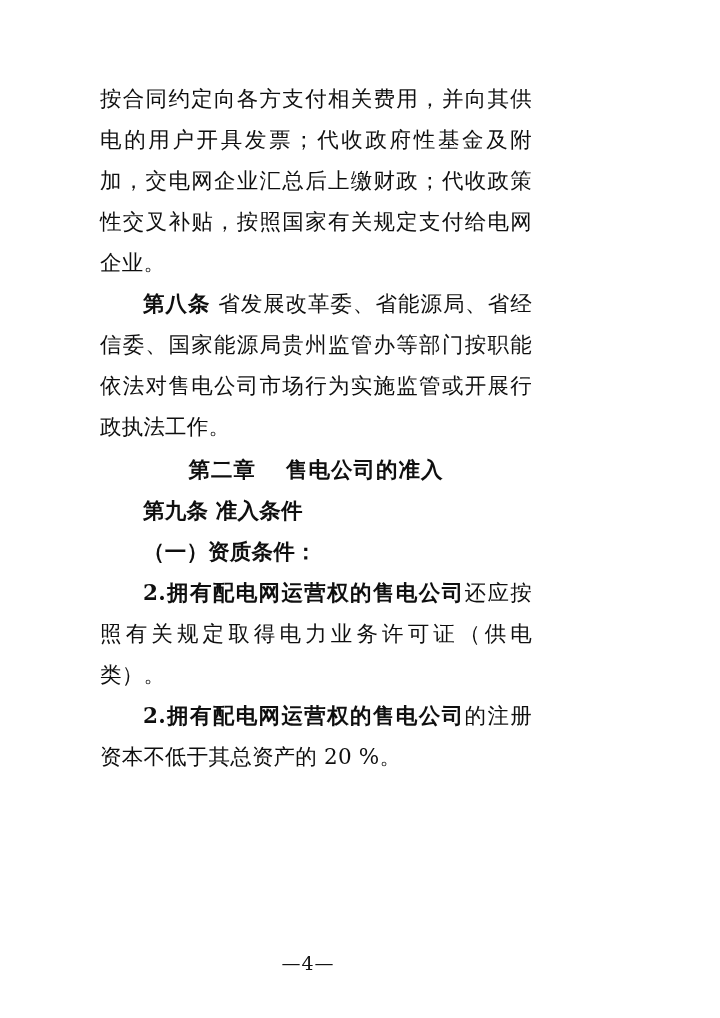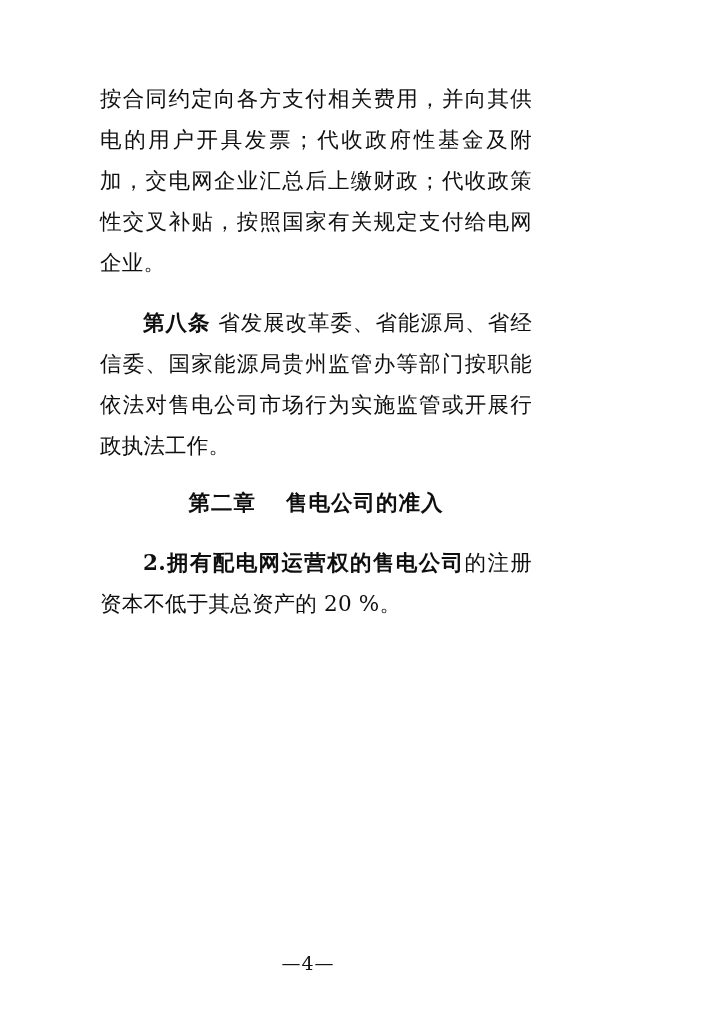--- a/index.html
+++ b/index.html
@@ -30,30 +30,29 @@
     letter-spacing: 0.2px;
     text-align: justify;
     text-justify: inter-ideograph;
   }
   p {
     margin: 0;
     text-indent: 0;
   }
   .para {
     text-indent: 2em;
-    margin-top: 19px;
   }
   .para-flow {
     text-indent: 0;
   }
   .chapter-title {
     text-align: center;
     font-weight: bold;
     letter-spacing: 1px;
-    margin-top: 16px;
+    margin-top: 2px;
   }
   .chapter-title .gap {
     display: inline-block;
     width: 1.4em;
   }
   b, .b {
     font-weight: bold;
   }
   .footer {
     position: absolute;
@@ -75,23 +74,26 @@
 
 <div class="page">
   <div class="doc-body">
 
     <p class="para-flow">按合同约定向各方支付相关费用，并向其供电的用户开具发票；代收政府性基金及附加，交电网企业汇总后上缴财政；代收政策性交叉补贴，按照国家有关规定支付给电网企业。</p>
 
     <p class="para"><b>第八条</b><span> 省发展改革委、省能源局、省经信委、国家能源局贵州监管办等部门按职能依法对售电公司市场行为实施监管或开展行政执法工作。</span></p>
 
     <p class="chapter-title"><span>第二章</span><span class="gap"></span><span>售电公司的准入</span></p>
 
+    <p class="para b">第九条 准入条件</p>
+
+    <p class="para b">（一）资质条件：</p>
 
 
-
+    <p class="para"><b>2.拥有配电网运营权的售电公司</b><span>还应按照有关规定取得电力业务许可证（供电类）。</span></p>
 
 
 
     <p class="para"><b>2.拥有配电网运营权的售电公司</b><span>的注册资本不低于其总资产的 20 %。</span></p>
 
   </div>
 
   <div class="footer">
     <span class="pgnum">—4—</span>
   </div>

